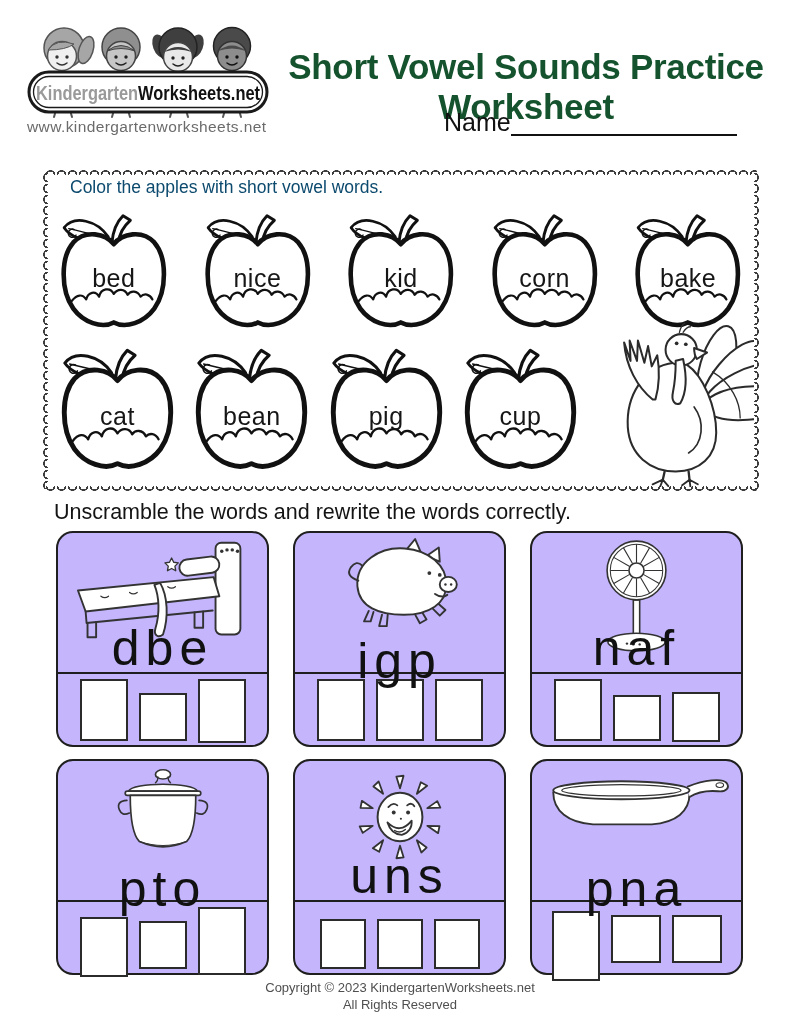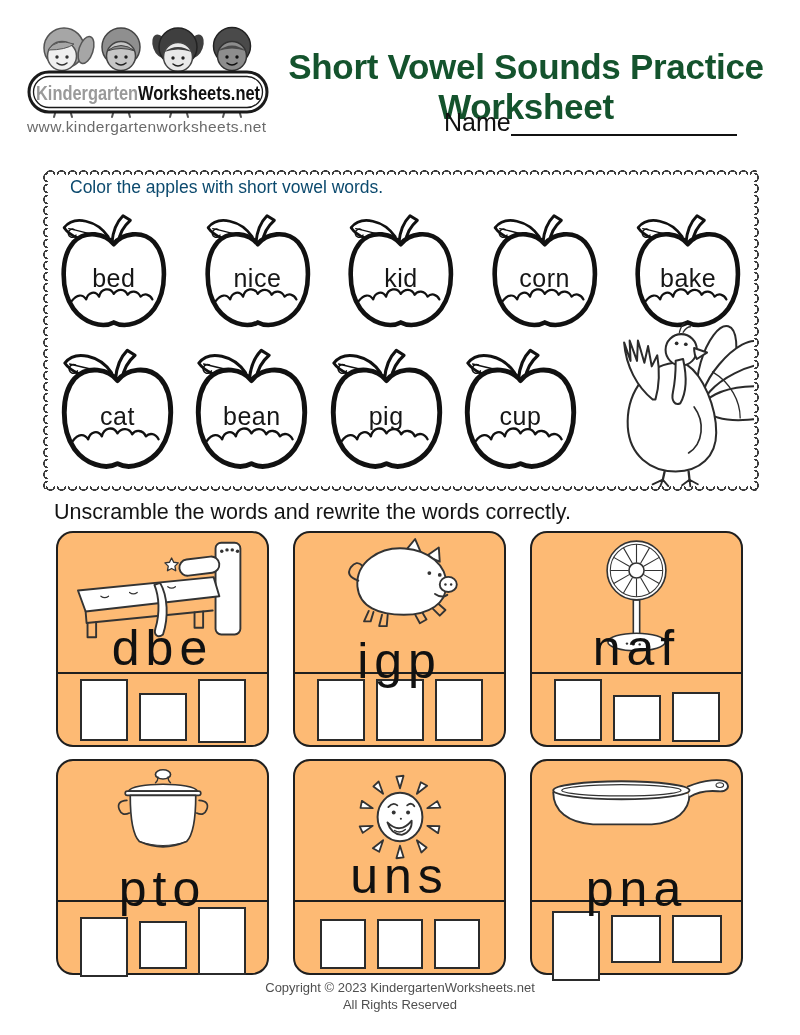--- a/index.html
+++ b/index.html
@@ -37,21 +37,21 @@
   .apple{position:relative;width:127px;height:134px;}
   .apple svg{position:absolute;left:0;top:0;width:100%;height:100%;}
   .apple-word{position:absolute;left:0;top:56%;width:100%;transform:translateY(-50%);
               text-align:center;font-size:25px;letter-spacing:.5px;color:#161616;}
   .turkey-wrap{position:absolute;right:8px;bottom:7px;width:152px;height:174px;}
 
   
   .unscramble-heading{position:absolute;left:54px;top:500px;font-size:21.5px;color:#141414;}
   .cards{position:absolute;left:56px;top:531px;width:687px;display:grid;
          grid-template-columns:repeat(3,213px);gap:12px 24px;}
-  .card{height:216px;background:#fdba74;border:2.6px solid #1f1f1f;border-radius:17px;
+  .card{height:216px;background:#c4b5fd;border:2.6px solid #1f1f1f;border-radius:17px;
         box-sizing:border-box;overflow:visible;}
   .card-top{position:relative;height:139px;border-bottom:2.5px solid #1f1f1f;}
   .card-img{position:absolute;left:0;right:0;top:4px;display:flex;justify-content:center;}
   .card-letters{position:absolute;left:0;bottom:0;width:100%;text-align:center;z-index:2;
                 font-size:50px;line-height:.95;letter-spacing:6px;color:#111;}
   .card.desc .card-letters{bottom:-13px;}
   .card-boxes{display:flex;justify-content:center;gap:11px;padding-top:5px;height:70px;}
   .abox{width:48px;height:62px;border:2px solid #2b2b2b;background:#fff;box-sizing:border-box;}
   
   .c1 .abox:nth-child(2){height:48px;margin-top:14px;}

